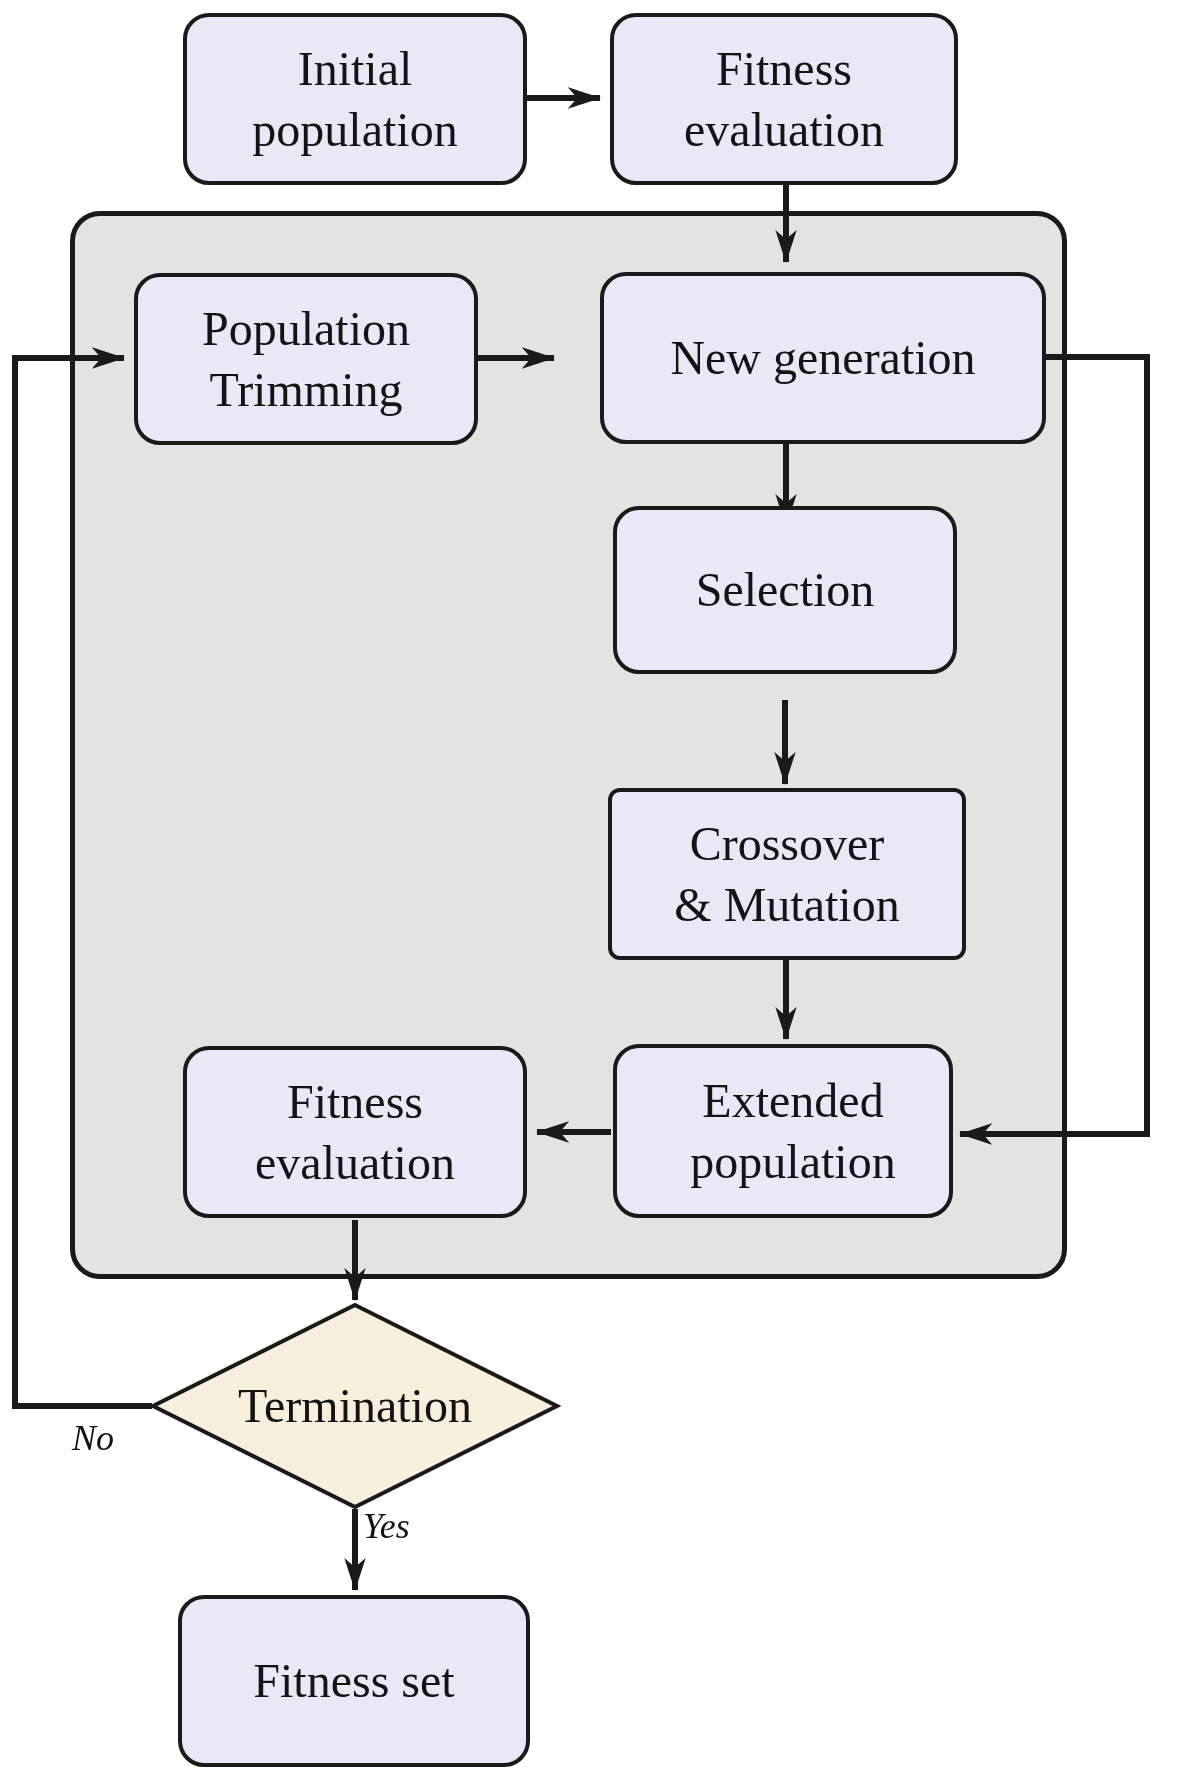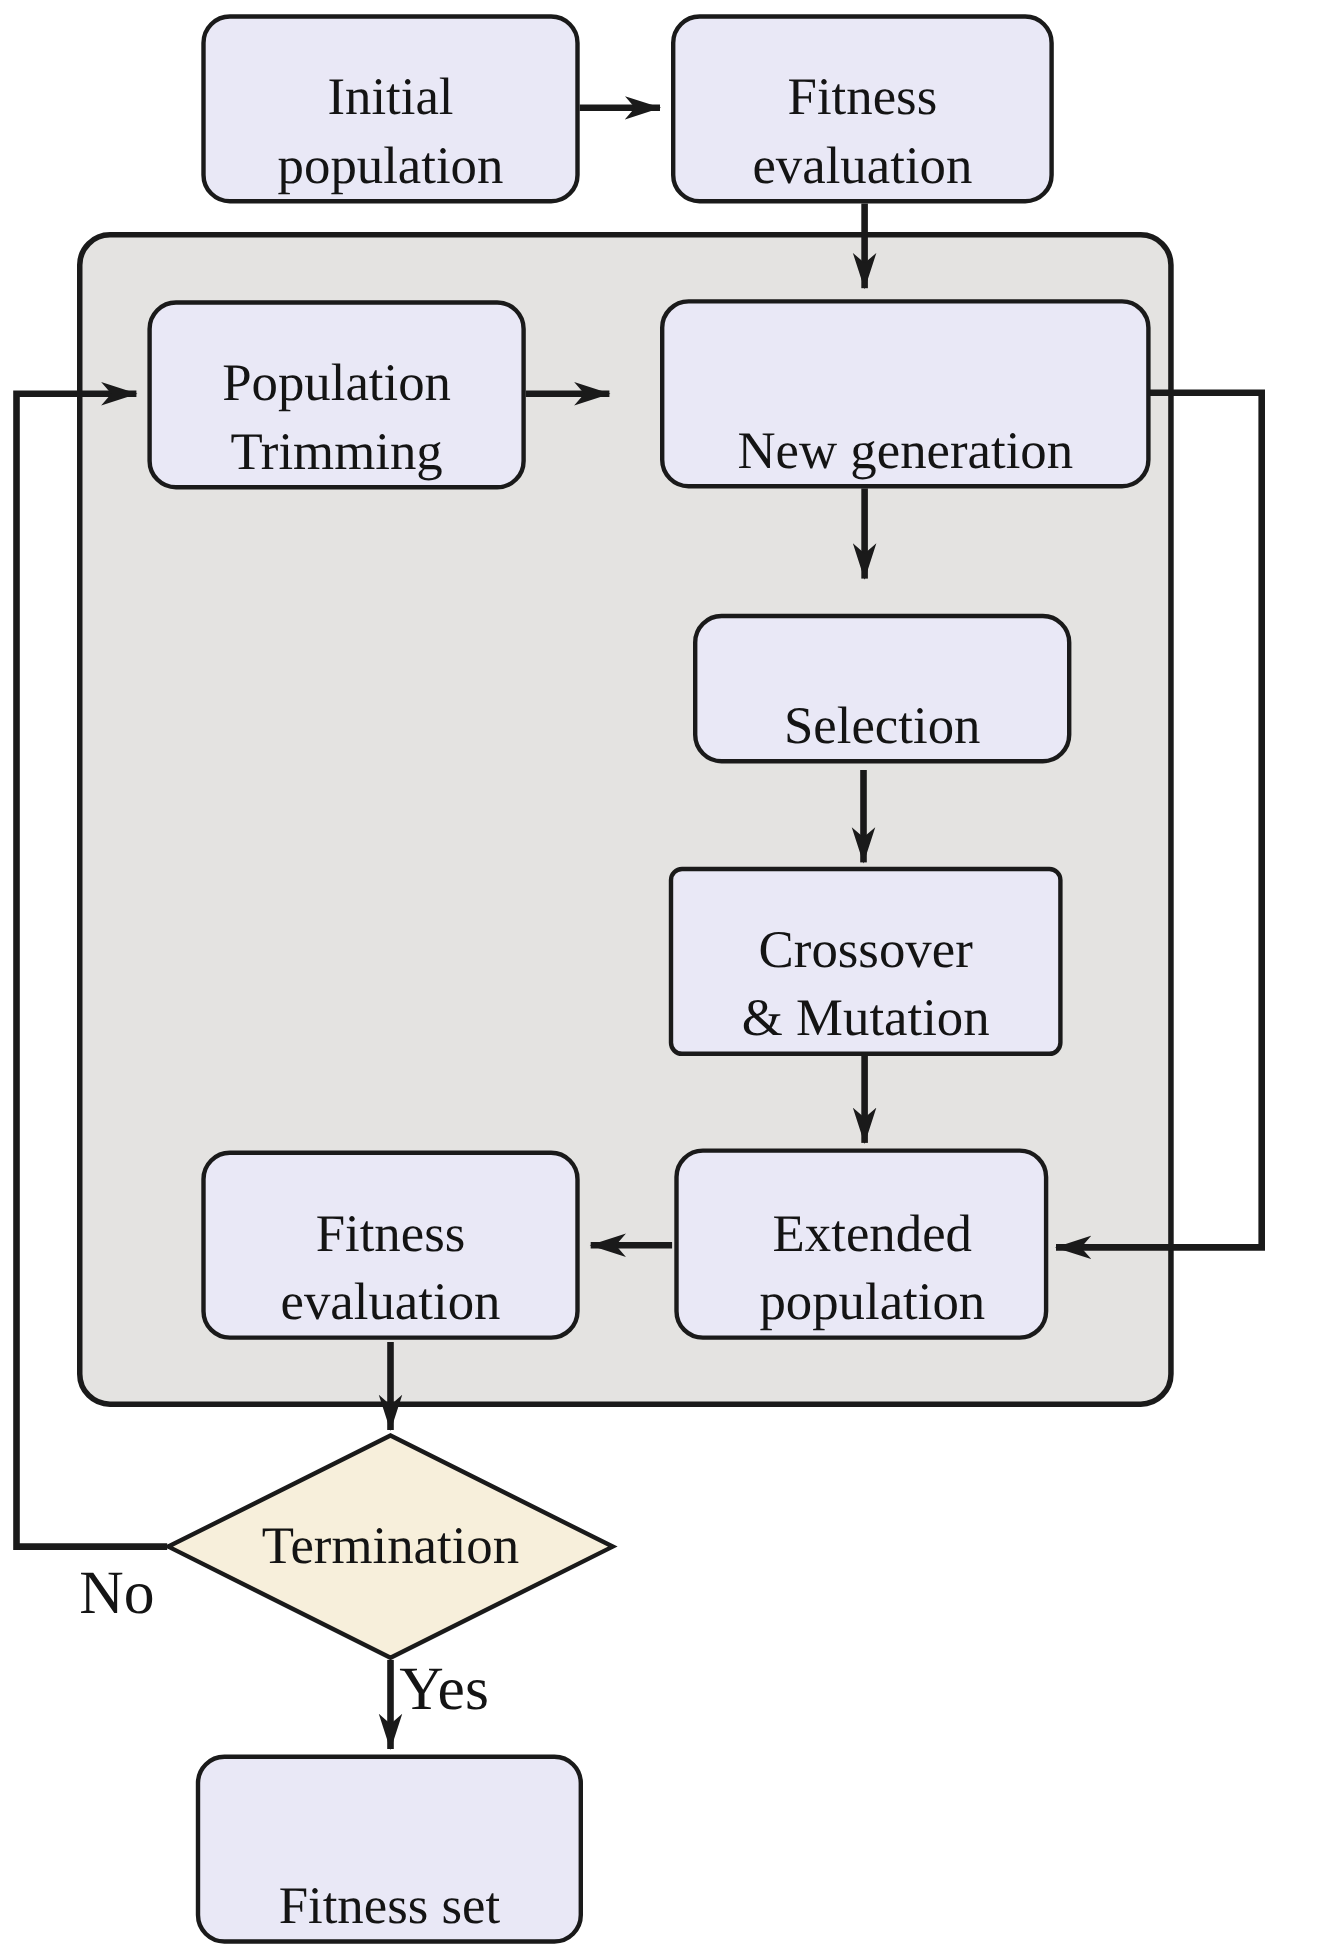--- a/index.html
+++ b/index.html
@@ -51,21 +51,21 @@
     stroke: var(--line);
     stroke-width: 6;
   }
   .node {
     position: absolute;
     background: var(--node-fill);
     border: 4px solid var(--node-border);
     border-radius: 26px;
     box-sizing: border-box;
     display: flex;
-    align-items: flex-end;
+    align-items: center;
     justify-content: center;
     text-align: center;
     z-index: 3;
   }
   .node .label, .diamond-label .label {
     font-size: 48px;
     line-height: 1.28;
     white-space: pre-line;
     color: var(--text);
   }
@@ -76,24 +76,25 @@
     width: 404px;
     height: 202px;
     display: flex;
     align-items: center;
     justify-content: center;
     text-align: center;
     z-index: 3;
   }
   .edge-label {
     position: absolute;
-    font-size: 56px;
+    font-size: 36px;
     line-height: 1;
     color: var(--text);
     z-index: 3;
+    font-style: italic;
   }
   .edge-label.no  { left: 72px;  top: 1420px; }
   .edge-label.yes { left: 363px; top: 1508px; }
 </style>
 </head>
 <body>
 
 <div class="canvas">
 
   <div class="container-box"></div>
@@ -132,21 +133,21 @@
 
   <div class="node" style="left:134px; top:273px; width:344px; height:172px;">
     <span class="label">Population
 Trimming</span>
   </div>
 
   <div class="node" style="left:564px; top:272px; width:446px; height:172px;margin-left:36px;">
     <span class="label">New generation</span>
   </div>
 
-  <div class="node" style="left:613px; top:558px; width:344px; height:136px;margin-left:17px;">
+  <div class="node" style="left:613px; top:506px; width:344px; height:168px;">
     <span class="label">Selection</span>
   </div>
 
   <div class="node" style="left:608px; top:788px; width:358px; height:172px;border-radius:12px;">
     <span class="label">Crossover
 &amp; Mutation</span>
   </div>
 
   <div class="node" style="left:613px; top:1044px; width:340px; height:174px;padding-left:20px;">
     <span class="label">Extended

